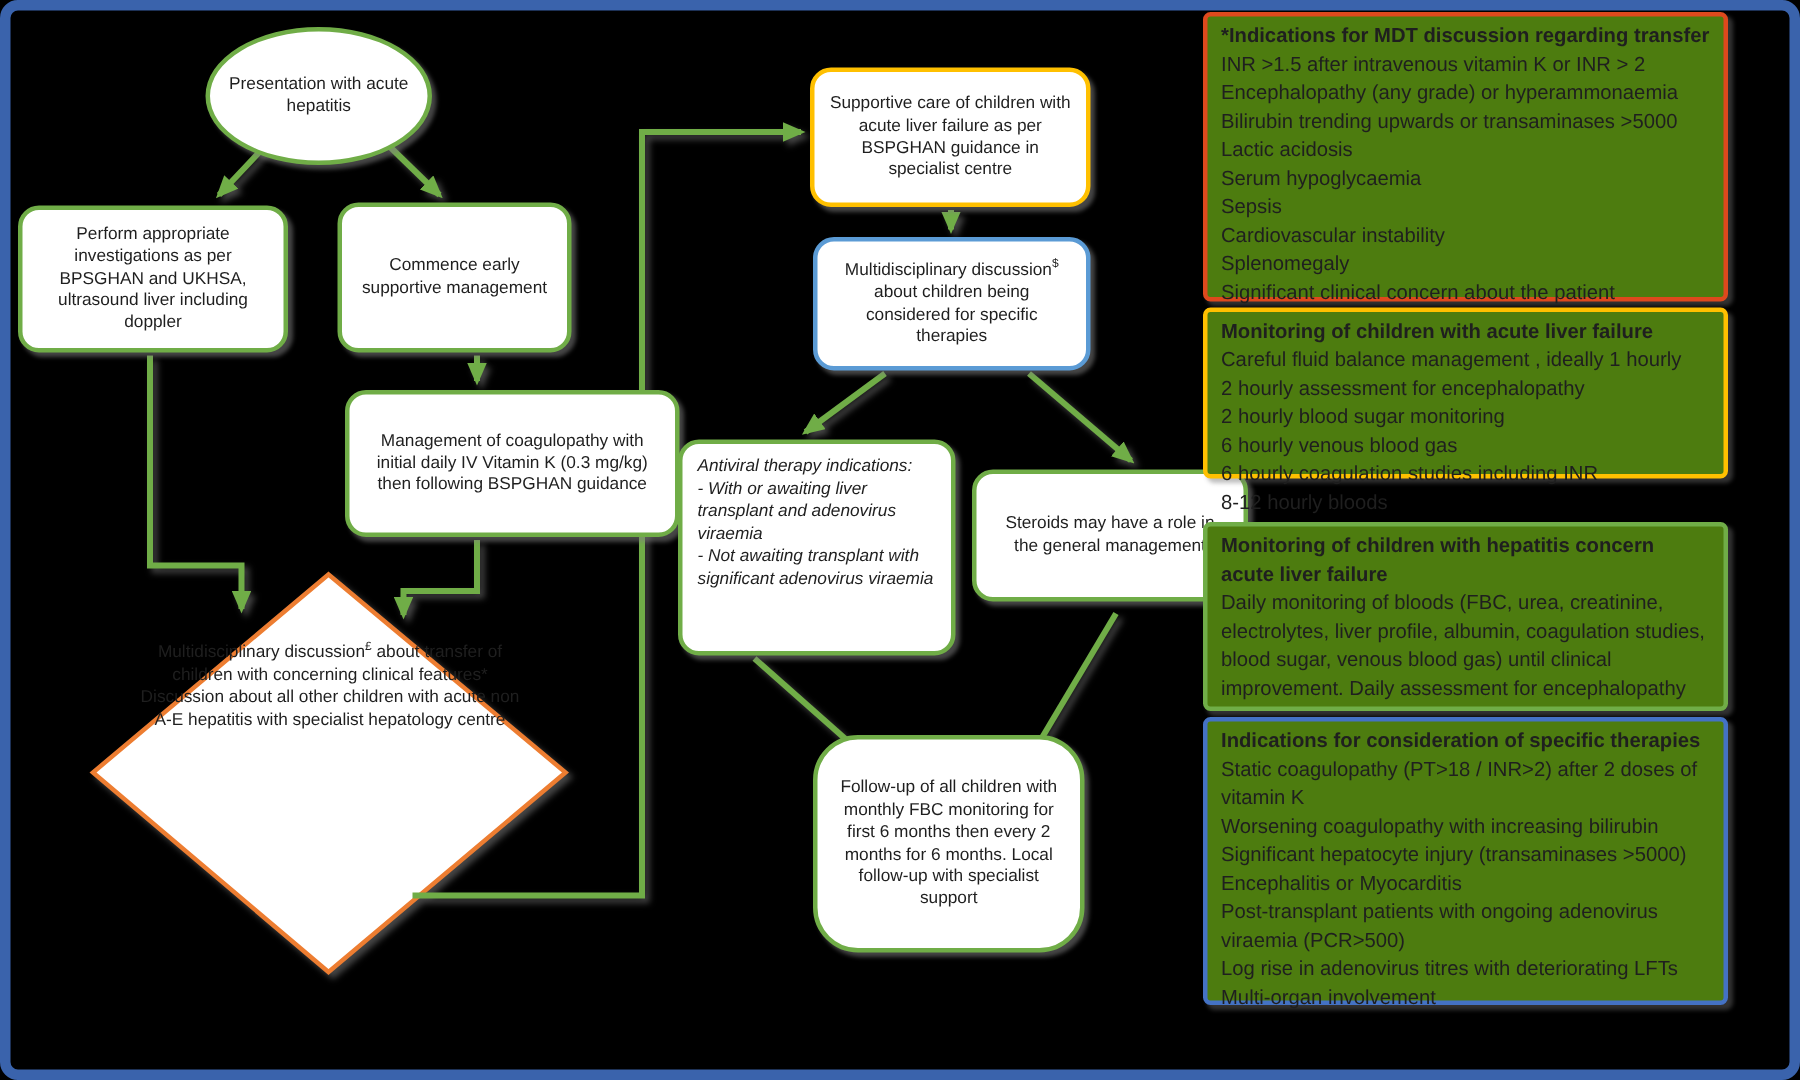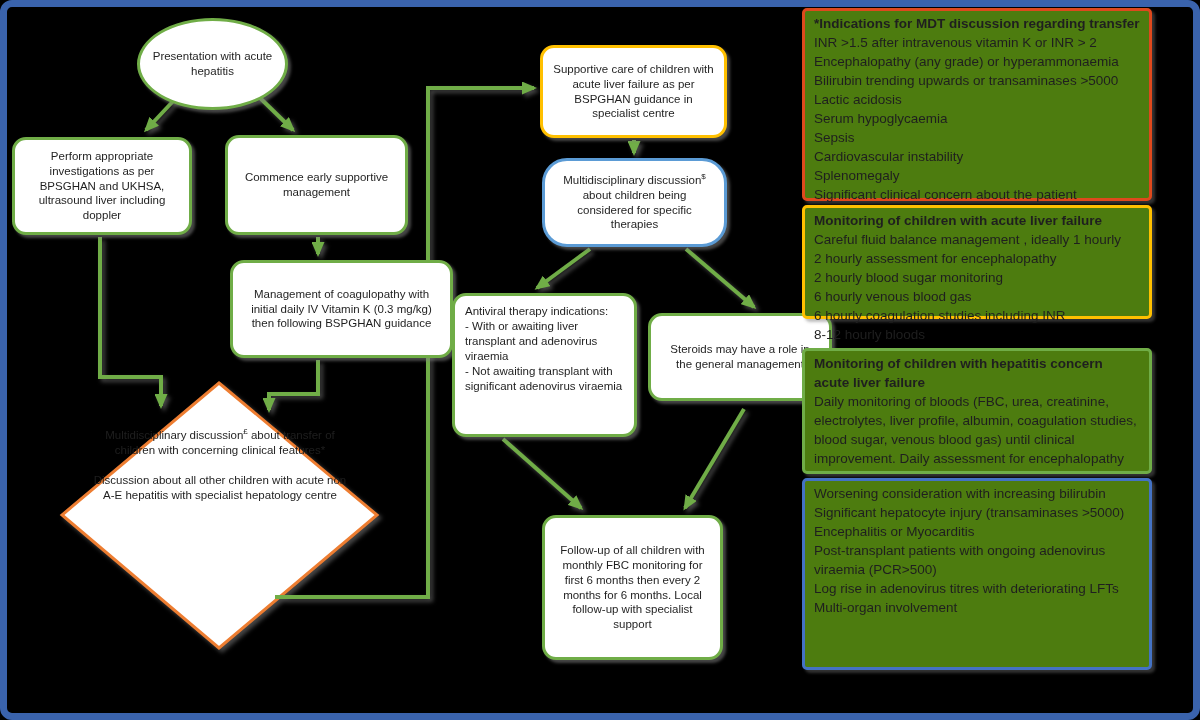--- a/index.html
+++ b/index.html
@@ -19,21 +19,21 @@
     box-shadow:3px 3px 3px rgba(128,128,128,0.55);
   }
   .node.ellipse{border-radius:50%;}
   .node.gold{border-color:#FFC000;}
   .node.lblue{border-color:#5B9BD5;}
   .node.left-align{align-items:flex-start;justify-content:flex-start;text-align:left;}
   .diamond-text{
     position:absolute;left:92px;top:428px;width:256px;z-index:2;text-align:center;
     font-size:11.5px;line-height:1.3;
   }
-  .diamond-text .para + .para{margin-top:15px;}
+  .diamond-text .para + .para{}
   sup{font-size:8px;vertical-align:super;line-height:0;}
   .panel{
     position:absolute;left:802px;width:350px;background:#4d7c0f;border-radius:5px;
     box-sizing:border-box;padding:3px 8px 4px 9px;font-size:13.5px;line-height:1.41;z-index:2;
     box-shadow:3px 3px 3px rgba(110,110,110,0.45);
   }
   .panel h3{margin:0;font-size:13.5px;line-height:1.41;font-weight:bold;}
   .panel .pline{white-space:normal;}
   .panel.p1{top:8px;height:193px;border:3px solid #DE491D;}
   .panel.p2{top:205px;height:114px;border:3px solid #FFC000;}
@@ -68,54 +68,54 @@
   </svg>
 
   <div class="node ellipse" style="left:137px;top:18px;width:151px;height:92px;">
     <span>Presentation with acute hepatitis</span>
   </div>
 
   <div class="node" style="left:12px;top:137px;width:180px;height:98px;">
     <span>Perform appropriate investigations as per BPSGHAN and UKHSA, ultrasound liver including doppler</span>
   </div>
 
-  <div class="node" style="left:225px;top:135px;width:183px;height:100px;">
+  <div class="node" style="left:225px;top:135px;width:156px;height:100px;">
     <span>Commence early supportive management</span>
   </div>
 
   <div class="node" style="left:230px;top:260px;width:223px;height:98px;">
     <span>Management of coagulopathy with initial daily IV Vitamin K (0.3 mg/kg) then following BSPGHAN guidance</span>
   </div>
 
   <div class="diamond-text">
     <div class="para"><span>Multidisciplinary discussion</span><sup>£</sup><span> about transfer of children with concerning clinical features*</span></div>
     <div class="para">Discussion about all other children with acute non A-E hepatitis with specialist hepatology centre</div>
   </div>
 
   <div class="node gold" style="left:540px;top:45px;width:187px;height:93px;">
     <span>Supportive care of children with acute liver failure as per BSPGHAN guidance in specialist centre</span>
   </div>
 
-  <div class="node lblue" style="left:542px;top:158px;width:185px;height:89px;border-radius:25px;">
+  <div class="node lblue" style="left:542px;top:158px;width:185px;height:89px;">
     <span><span>Multidisciplinary discussion</span><sup>$</sup><span> about children being considered for specific therapies</span></span>
   </div>
 
-  <div class="node left-align" style="left:452px;top:293px;width:185px;height:144px;padding:8px 10px;">
+  <div class="node left-align" style="left:452px;top:293px;width:185px;height:144px;padding:8px 10px;font-style:italic;">
     <div>
       <div>Antiviral therapy indications:</div>
       <div>- With or awaiting liver transplant and adenovirus viraemia</div>
       <div>- Not awaiting transplant with significant adenovirus viraemia</div>
     </div>
   </div>
 
   <div class="node" style="left:648px;top:313px;width:184px;height:88px;">
     <span>Steroids may have a role in the general management</span>
   </div>
 
-  <div class="node" style="left:542px;top:515px;width:181px;height:145px;">
+  <div class="node" style="left:542px;top:490px;width:181px;height:145px;border-radius:30px;">
     <span>Follow-up of all children with monthly FBC monitoring for first 6 months then every 2 months for 6 months. Local follow-up with specialist support</span>
   </div>
 
   <section class="panel p1">
     <h3>*Indications for MDT discussion regarding transfer</h3>
     <div class="pline">INR &gt;1.5 after intravenous vitamin K  or INR &gt; 2</div>
     <div class="pline">Encephalopathy (any grade) or hyperammonaemia</div>
     <div class="pline">Bilirubin trending upwards or transaminases &gt;5000</div>
     <div class="pline">Lactic acidosis</div>
     <div class="pline">Serum hypoglycaemia</div>
@@ -134,21 +134,23 @@
     <div class="pline">6 hourly coagulation studies including INR</div>
     <div class="pline">8-12 hourly bloods</div>
   </section>
 
   <section class="panel p3">
     <h3>Monitoring of children with hepatitis concern acute liver failure</h3>
     <div class="pline">Daily monitoring of bloods (FBC, urea, creatinine, electrolytes, liver profile, albumin, coagulation studies, blood sugar, venous blood gas) until clinical improvement. Daily assessment for encephalopathy</div>
   </section>
 
   <section class="panel p4">
-    <div class="pline">Worsening consideration with increasing bilirubin</div>
+    <h3>Indications for consideration of specific therapies</h3>
+    <div class="pline">Static coagulopathy (PT&gt;18 / INR&gt;2) after 2 doses of vitamin K</div>
+    <div class="pline">Worsening coagulopathy with increasing bilirubin</div>
     <div class="pline">Significant hepatocyte injury (transaminases &gt;5000)</div>
     <div class="pline">Encephalitis or Myocarditis</div>
     <div class="pline">Post-transplant patients with ongoing adenovirus viraemia (PCR&gt;500)</div>
     <div class="pline">Log rise in adenovirus titres with deteriorating LFTs</div>
     <div class="pline">Multi-organ involvement</div>
   </section>
 
   <div class="frame"></div>
 </div>
 

